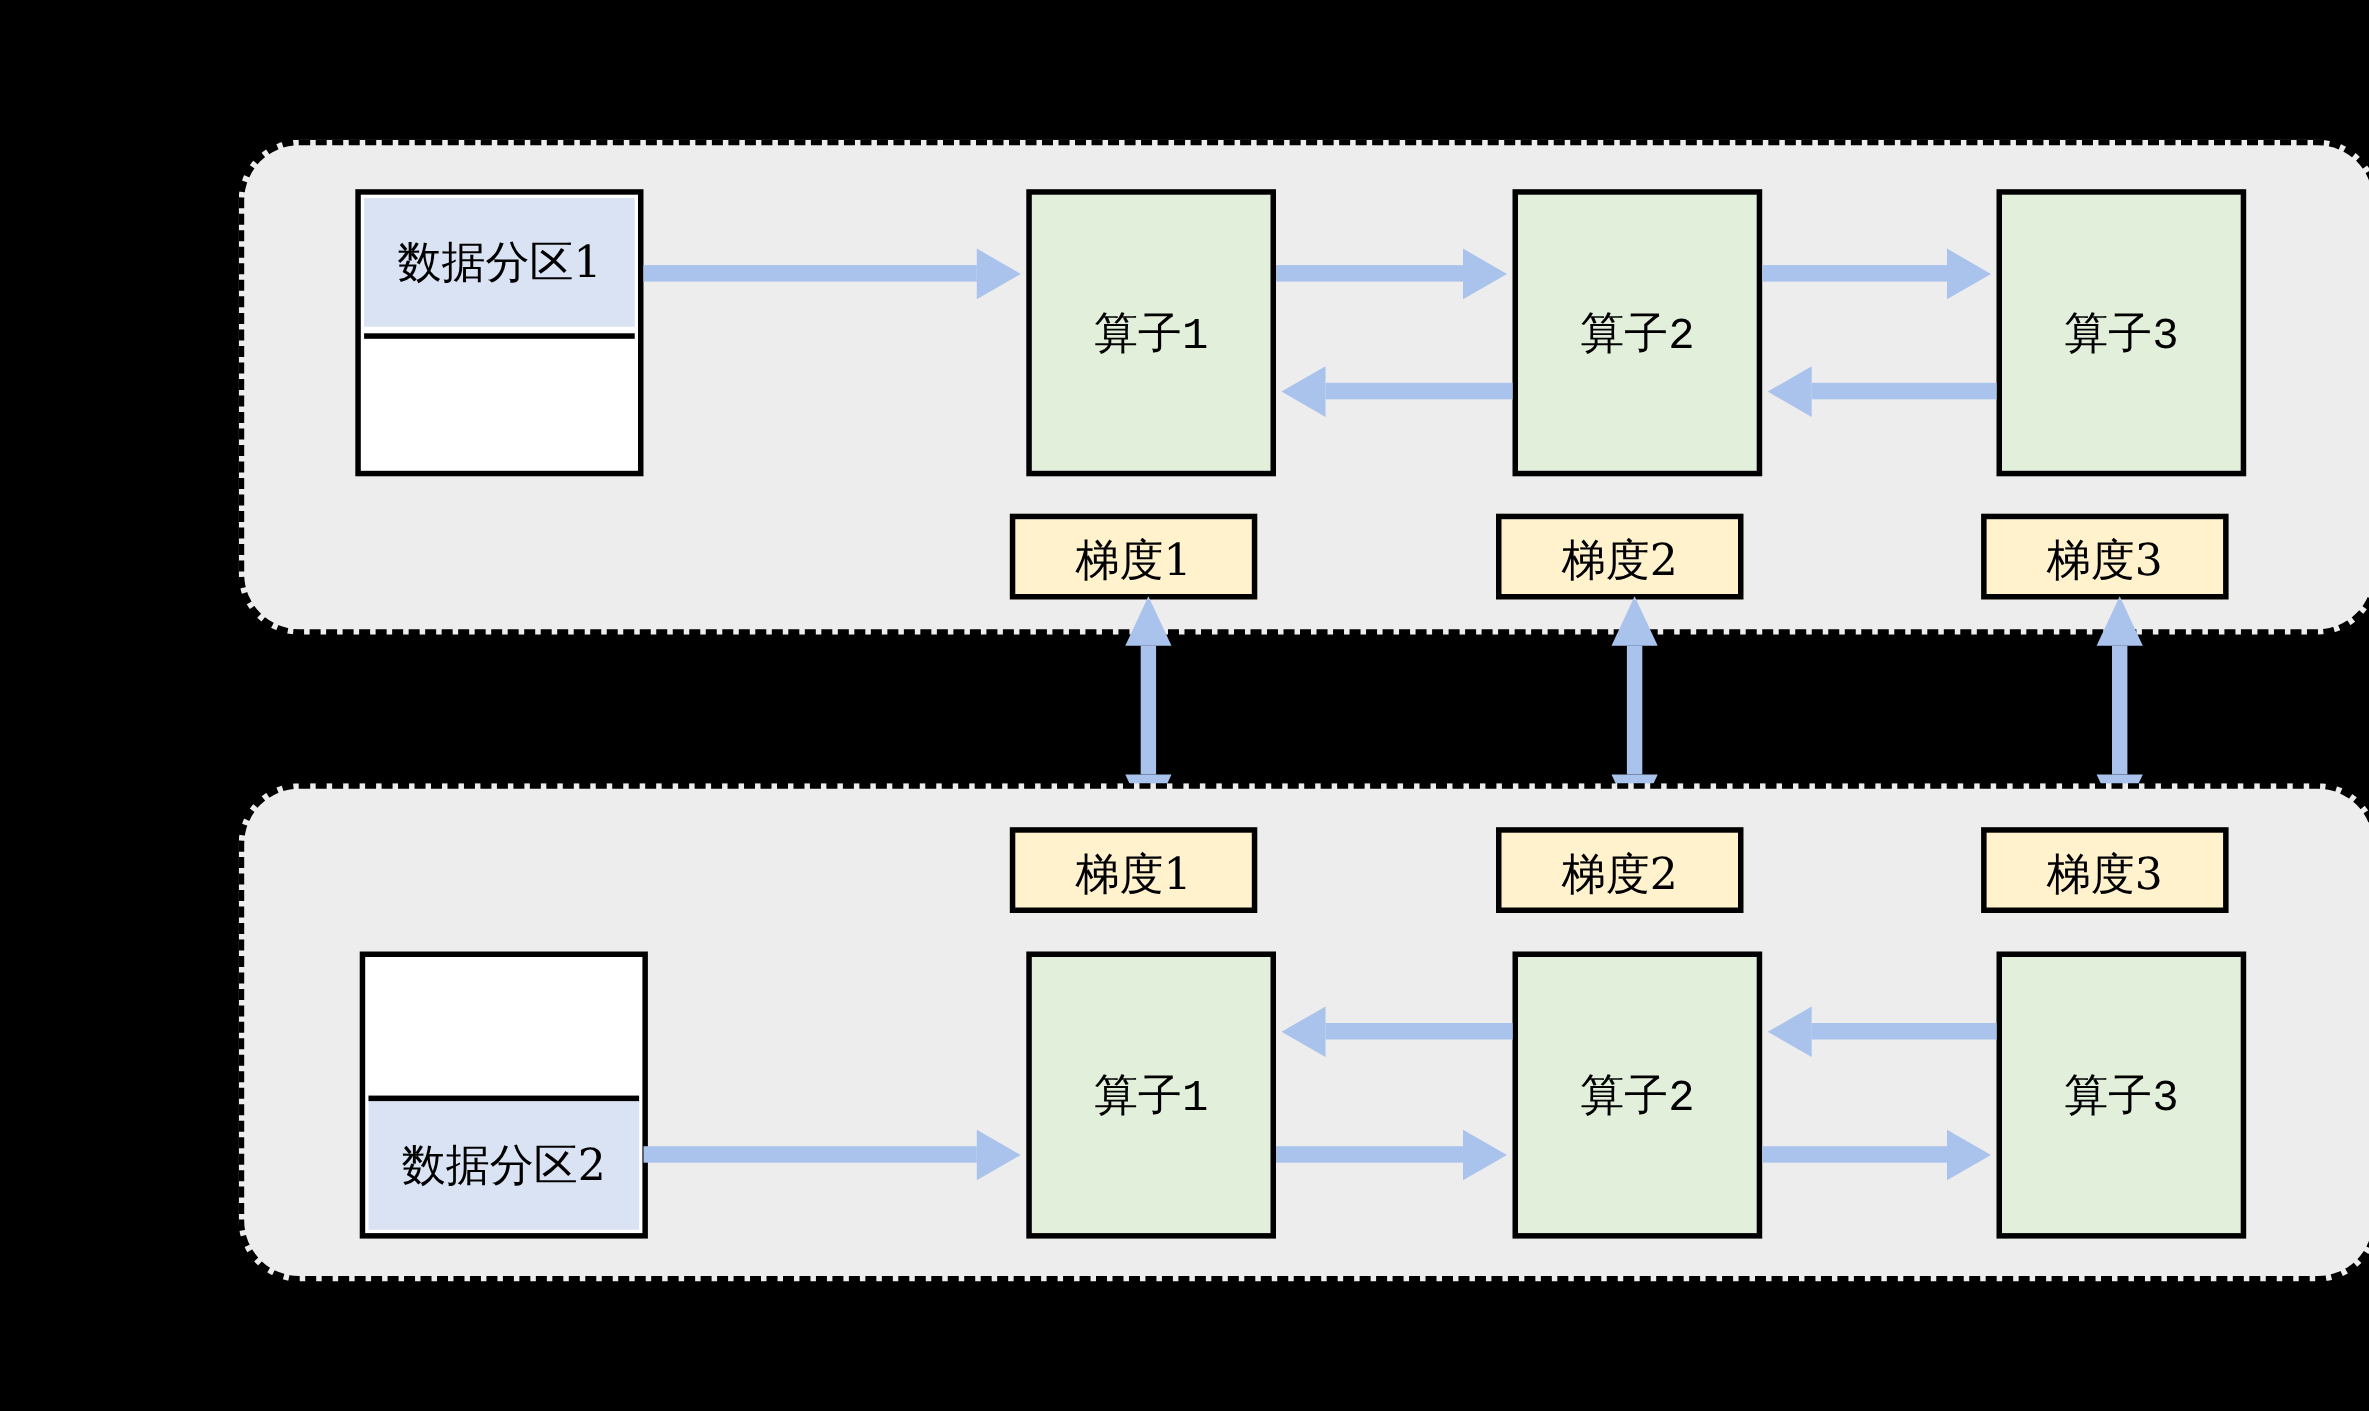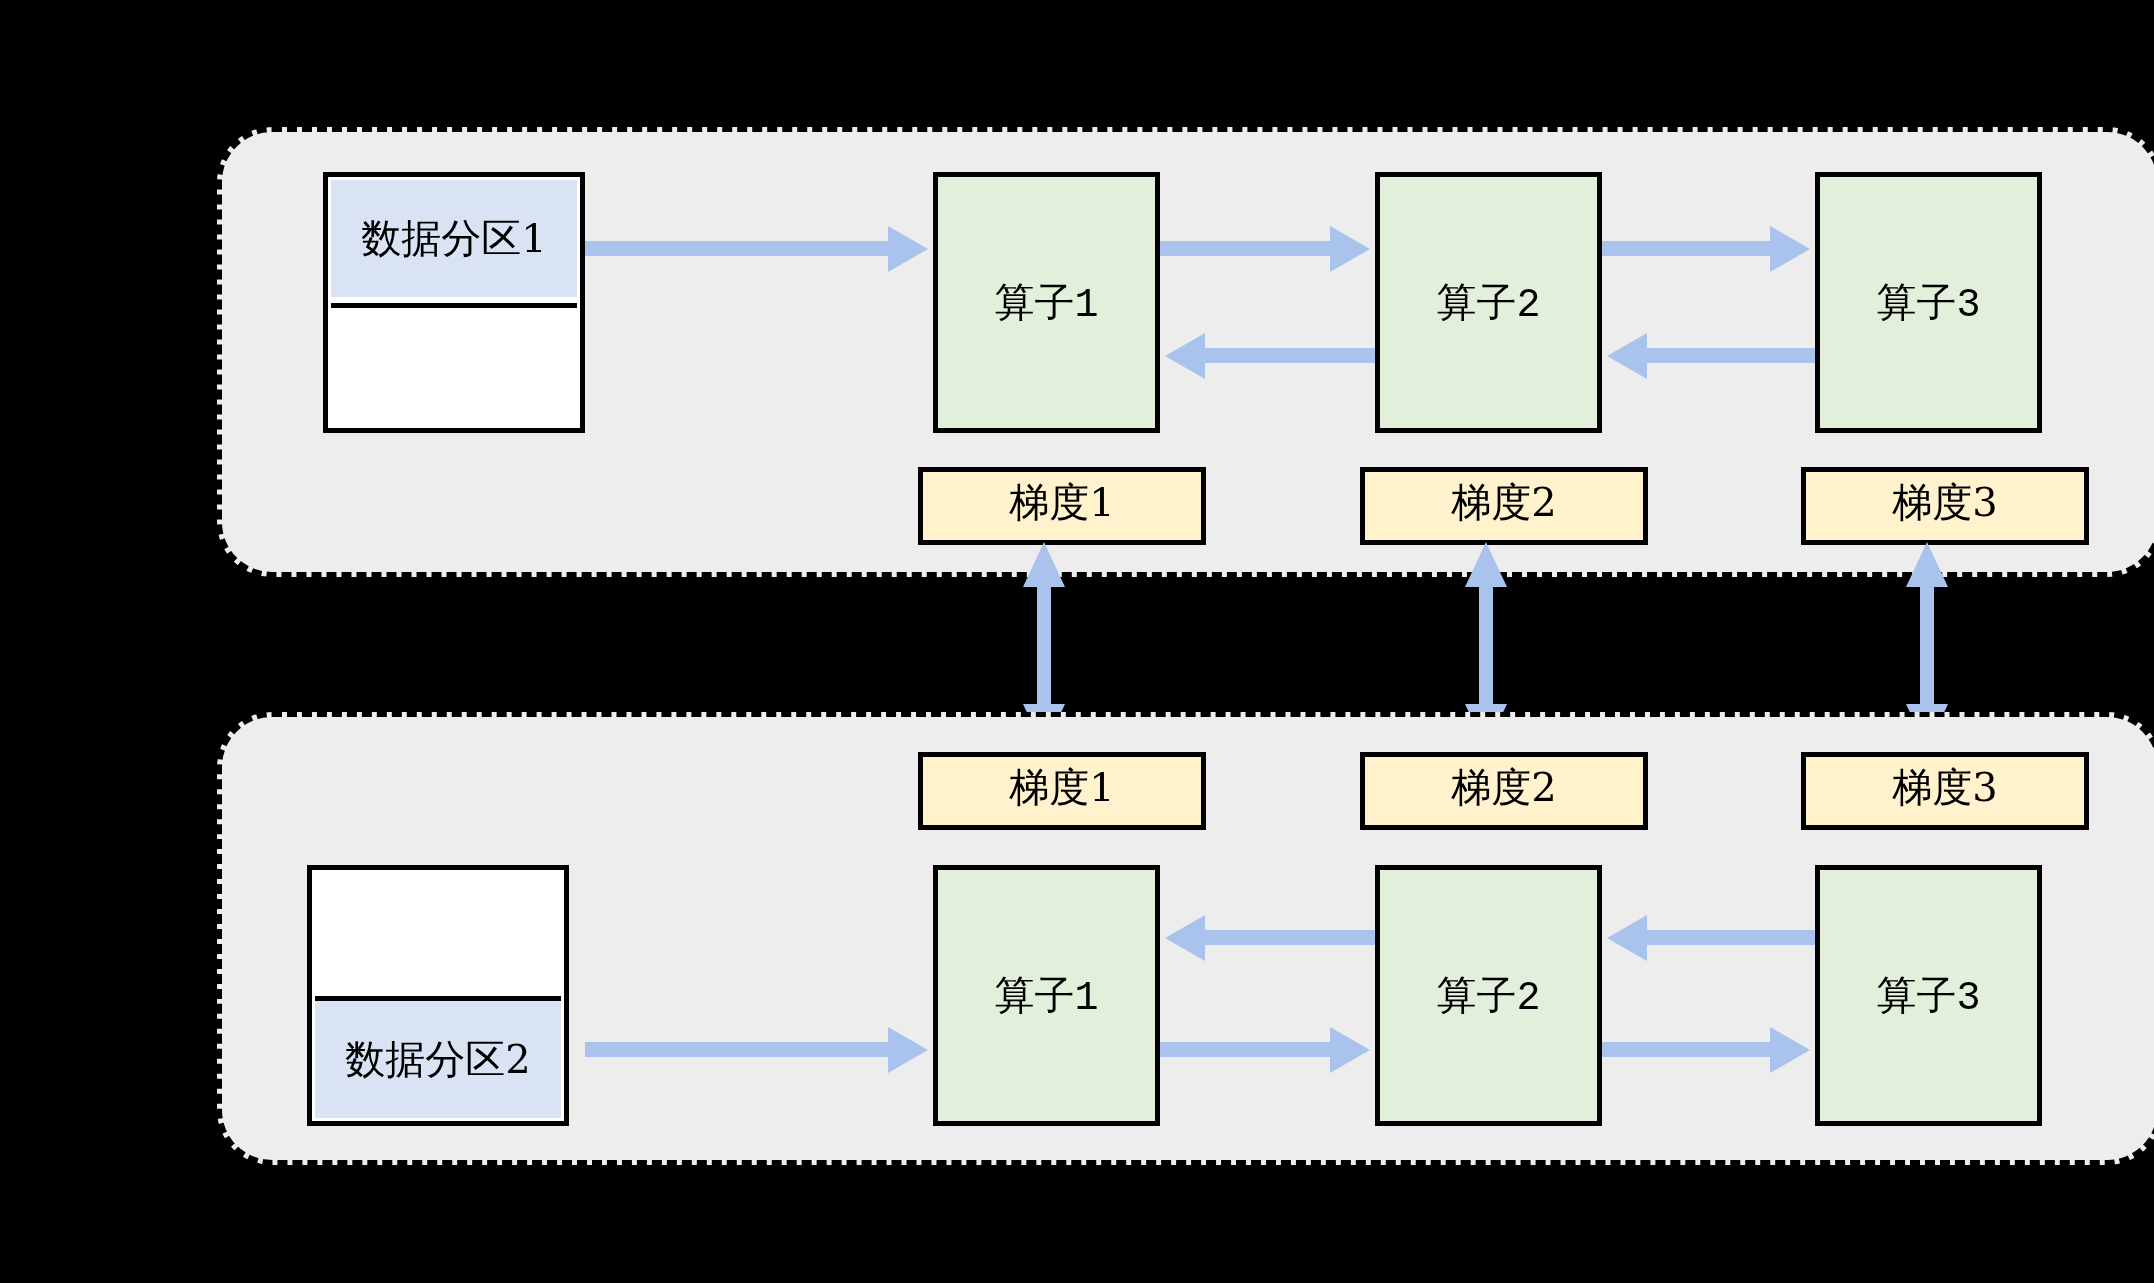--- a/index.html
+++ b/index.html
@@ -58,24 +58,24 @@
     background: var(--operator-fill);
     border: 5px solid var(--border-color);
     display: flex; align-items: center; justify-content: center;
     font-size: 40px;
     font-family: Liberation Mono, monospace;
   }
 
   
   .gradient-box {
     position: absolute;
-    width: 288px; height: 78px;
+    width: 225px; height: 78px;
     background: var(--gradient-fill);
     border: 5px solid var(--border-color);
-    display: flex; align-items: flex-start; justify-content: center;
+    display: flex; align-items: flex-end; justify-content: center;
     font-size: 40px;
   }
 
   
   .arrow-r, .arrow-l {
     position: absolute;
     height: 15px;
     background: var(--arrow-color);
   }
   .arrow-r::after {
@@ -169,21 +169,21 @@
     <div class="gradient-box" style="left:693px; top:32px;">
       <span>梯度1</span>
     </div>
     <div class="gradient-box" style="left:1135px; top:32px;">
       <span>梯度2</span>
     </div>
     <div class="gradient-box" style="left:1576px; top:32px;">
       <span>梯度3</span>
     </div>
 
-    <div class="partition-table" style="left:82px; top:145px;">
+    <div class="partition-table" style="left:102px; top:145px;">
       <div class="partition-cell empty"></div>
       <div class="partition-cell filled">
         <span>数据分区2</span>
       </div>
     </div>
 
     <div class="operator-box" style="left:708px; top:145px;">
       <span>算子1</span>
     </div>
     <div class="operator-box" style="left:1150px; top:145px;">

